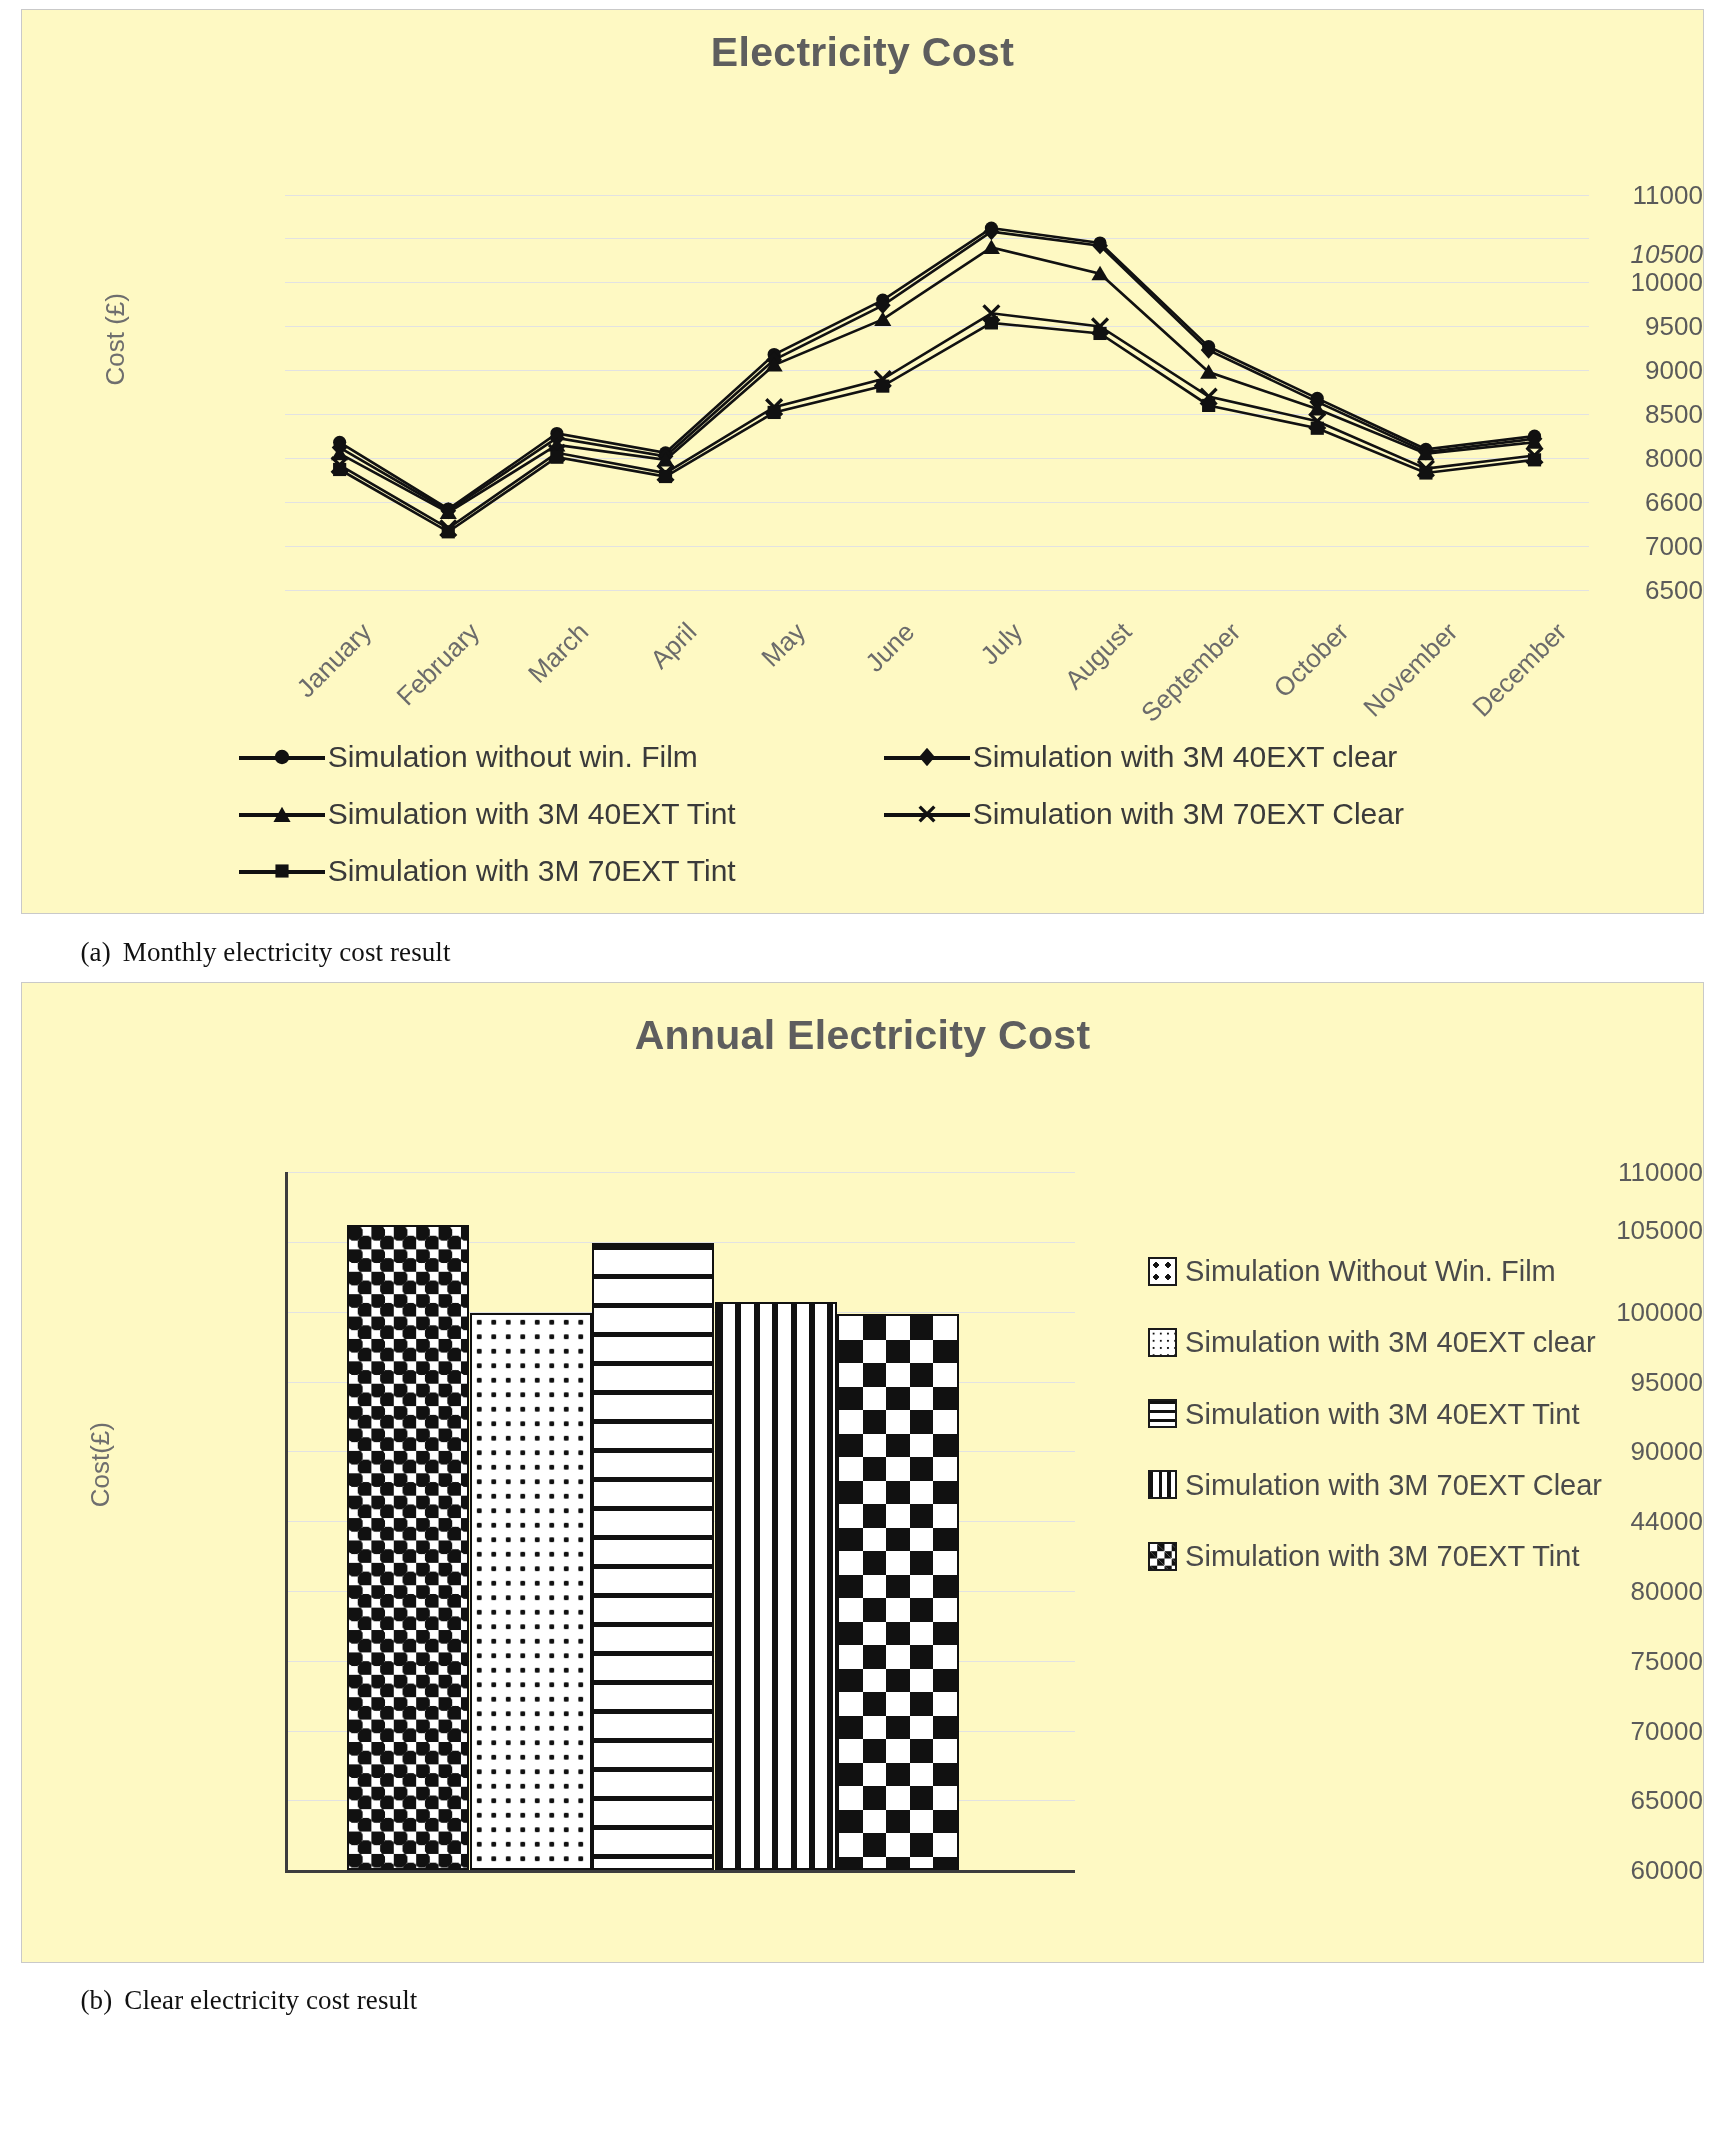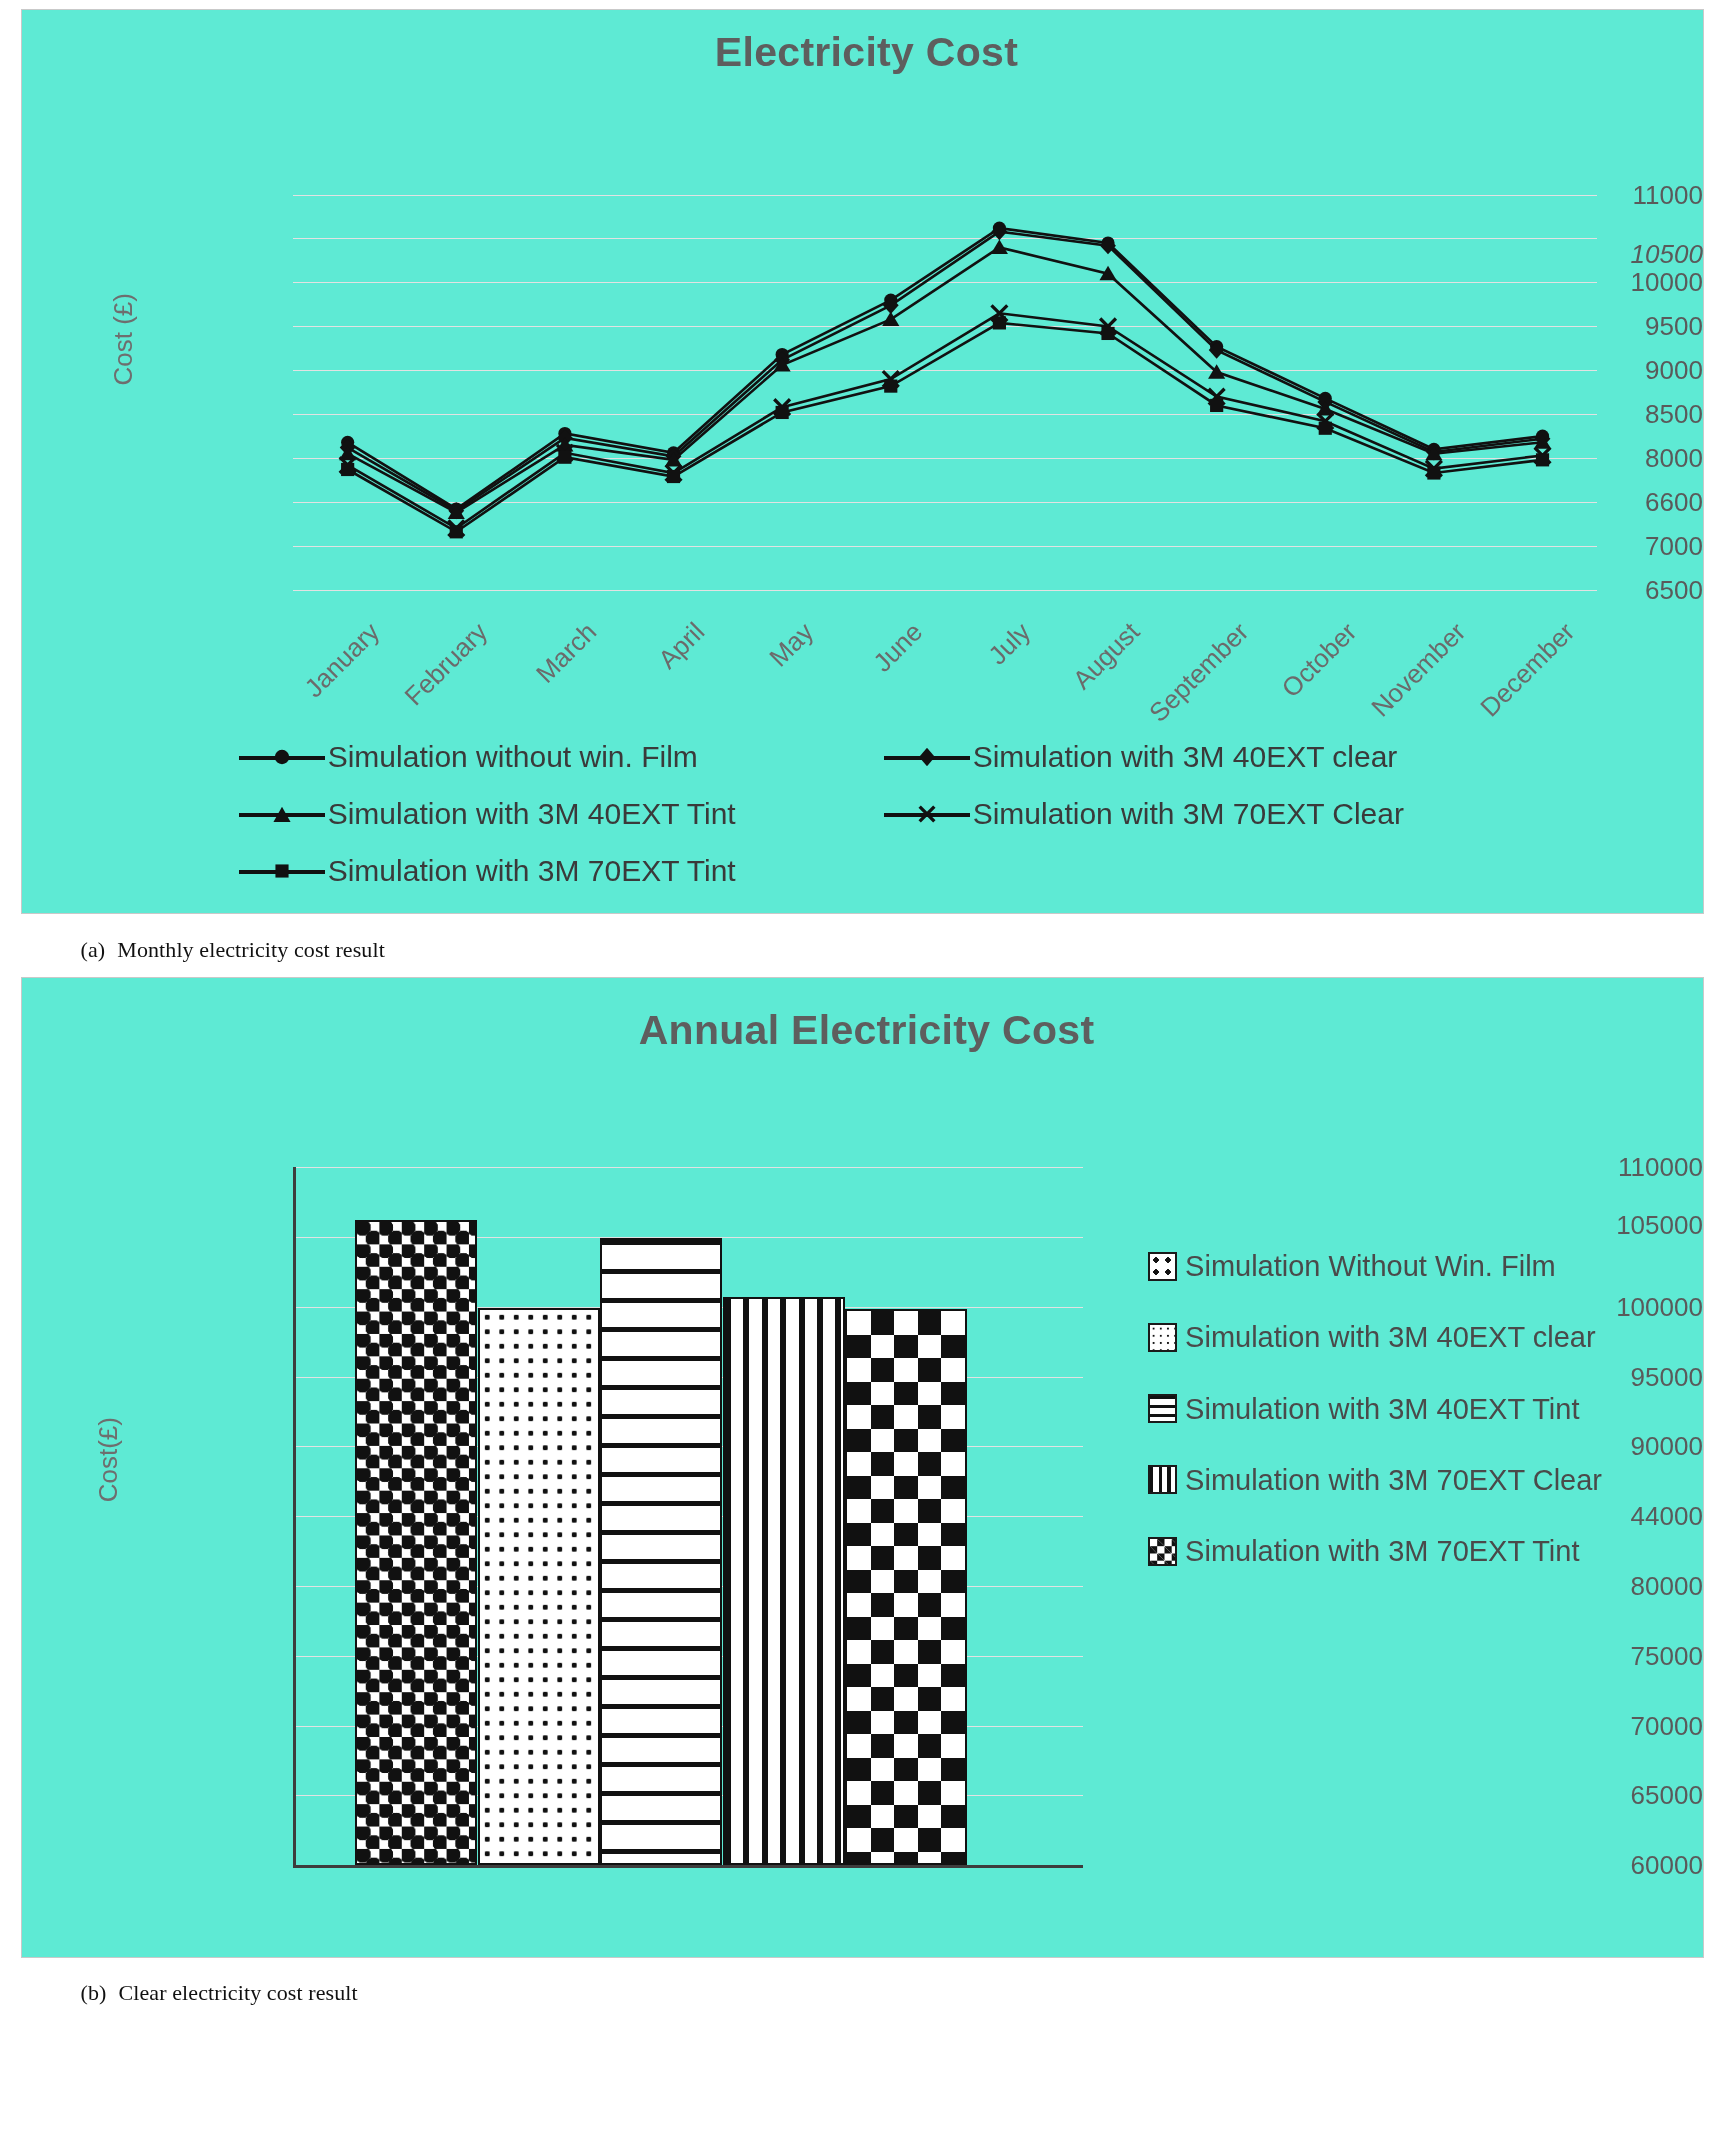--- a/index.html
+++ b/index.html
@@ -1,24 +1,24 @@
 <!DOCTYPE html>
 <html style="font-size:10.5px"><head>
 <meta charset="utf-8">
 <style>
   html,body{margin:0;padding:0;background:#fff;}
   body{width:1725px;height:2151px;font-family:"Liberation Sans",sans-serif;-webkit-font-smoothing:antialiased;}
   .page{width:1725px;height:2151px;position:relative;box-sizing:border-box;padding:9.2px 14.5px;}
 
   
-  .panel{border:1.3px solid #c9c9c9;background:#5eead4;position:relative;box-sizing:border-box;padding-left:8px;}
+  .panel{border:1.3px solid #c9c9c9;background:#fef9c3;position:relative;box-sizing:border-box;}
   #panel-a{height:905px;margin:0 6.6px;}
   #panel-b{height:981px;margin:14.5px 6.6px 0;}
 
-  .caption{font-family:"Liberation Serif",serif;font-size:22px;color:#111;margin:22.4px 0 0 66px;letter-spacing:0.1px;}
+  .caption{font-family:"Liberation Serif",serif;font-size:27px;color:#111;margin:22.4px 0 0 66px;letter-spacing:0.1px;}
   .caption .lbl{margin-right:12px;}
 
   
   .chart-title{text-align:center;color:#5e5e5e;font-size:41px;font-weight:600;letter-spacing:0.3px;}
   #title-a{padding-top:18.4px;}
   #title-b{padding-top:29px;}
 
   
   .plot-wrap{position:relative;}
   .ylabel{position:absolute;color:#6e6e6e;font-size:26px;writing-mode:vertical-rl;transform:rotate(180deg);white-space:nowrap;}

